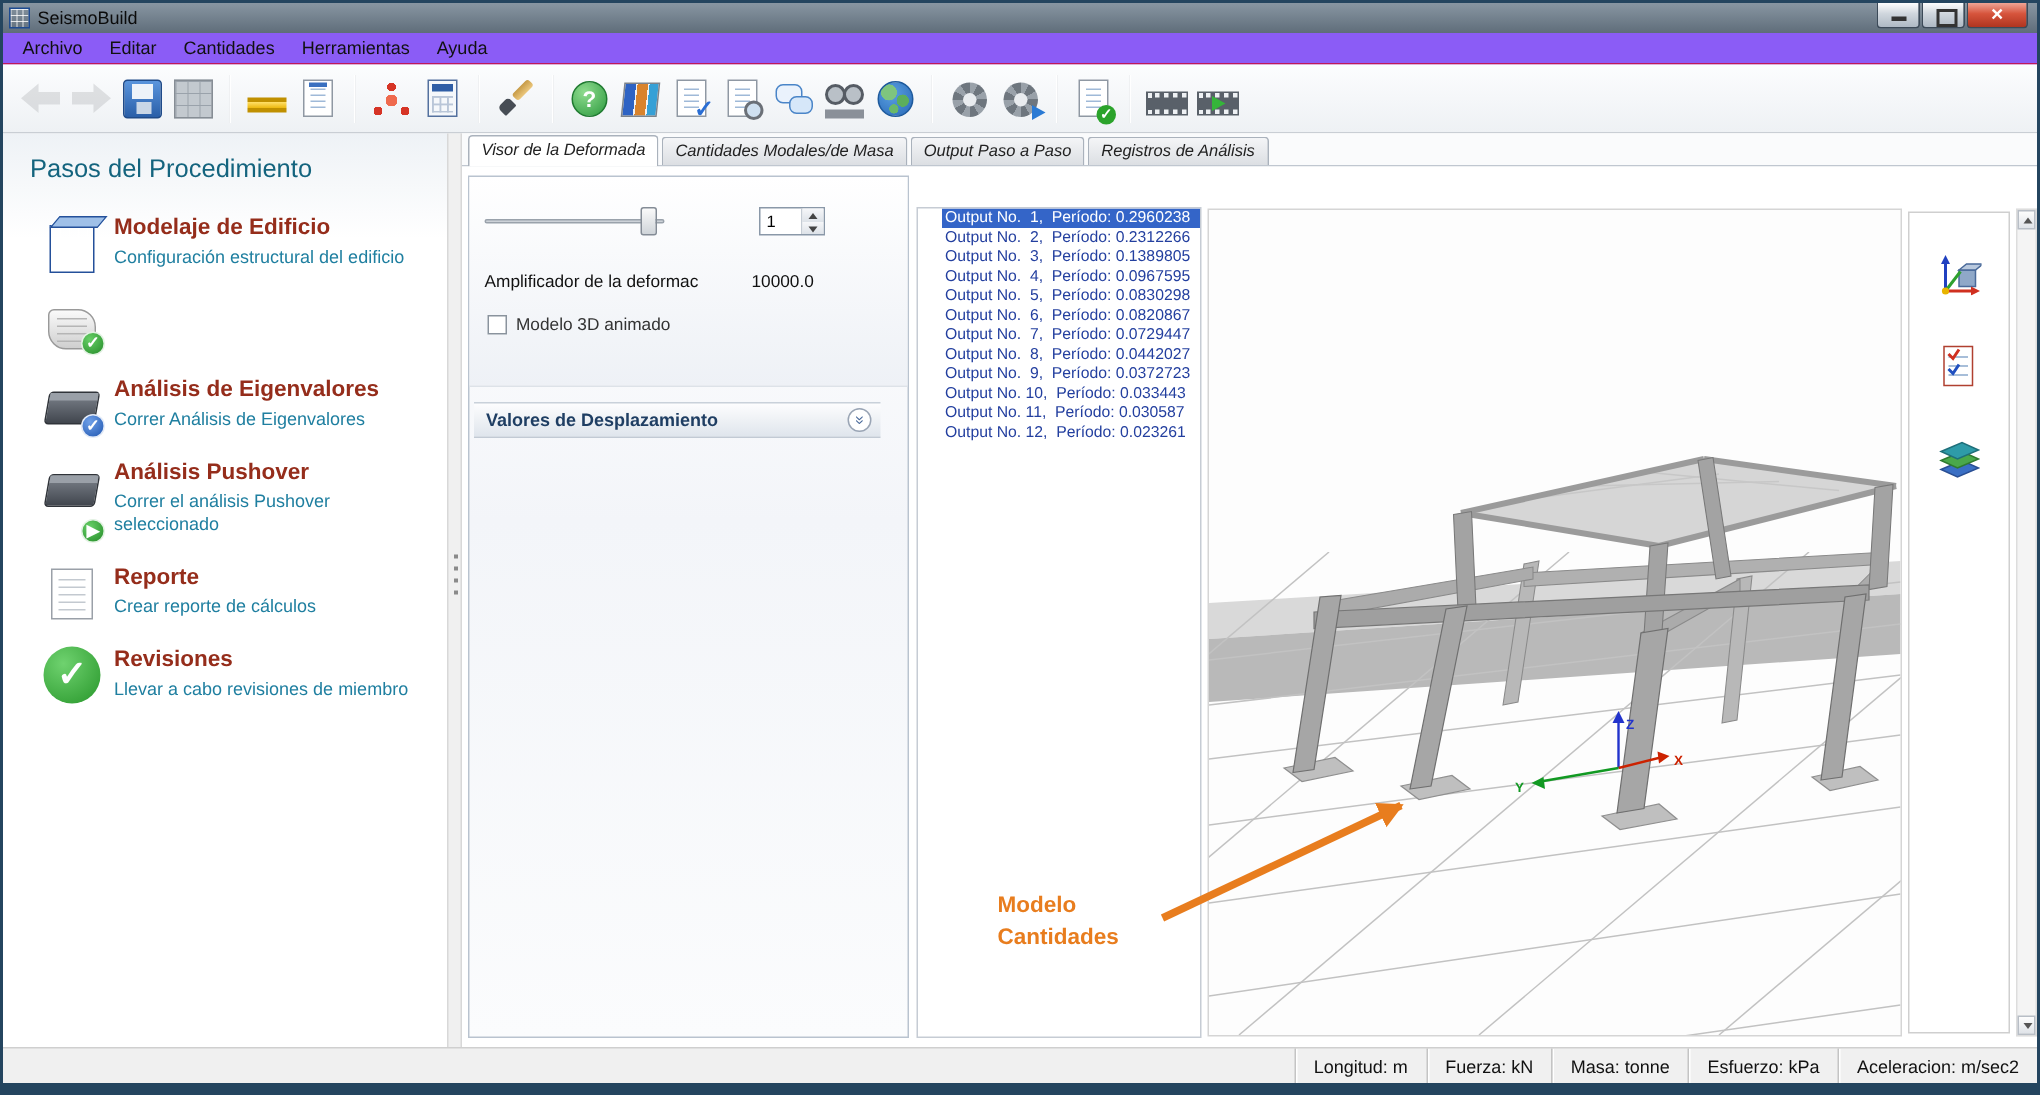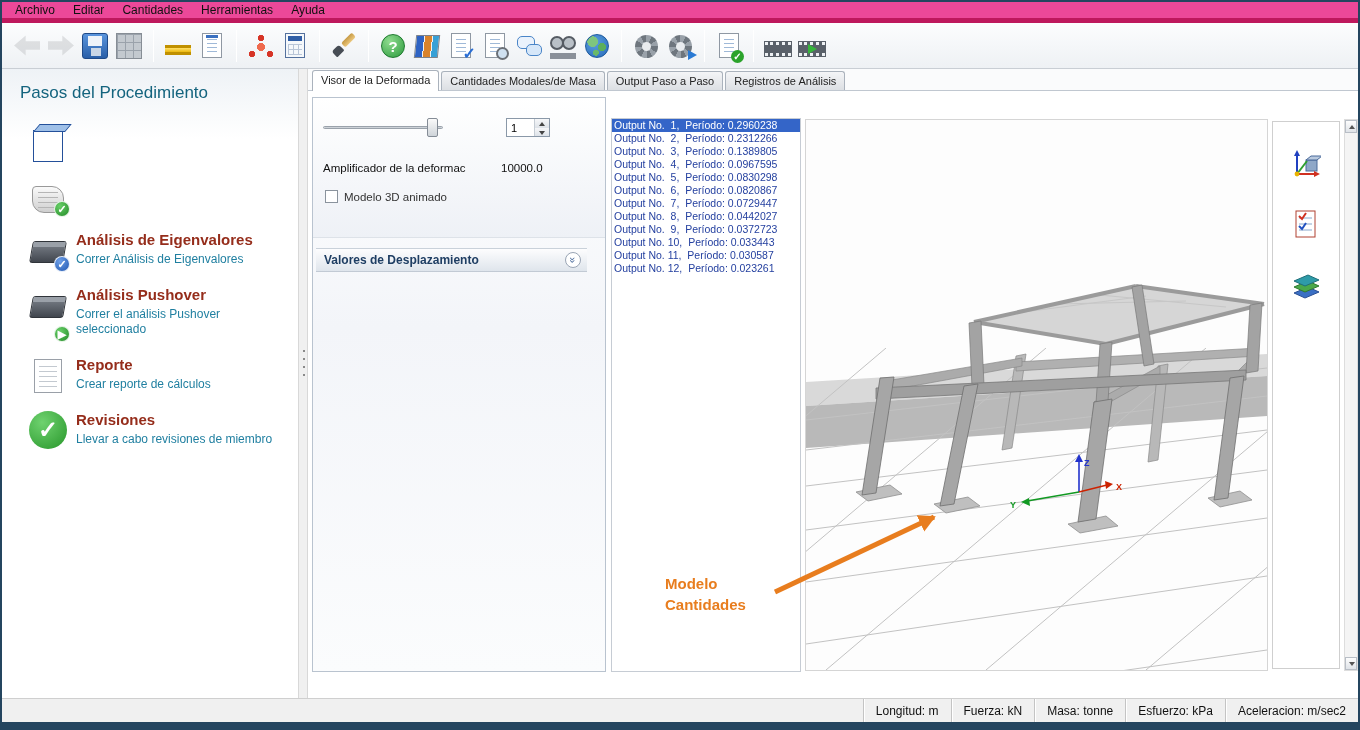--- a/index.html
+++ b/index.html
@@ -12,21 +12,21 @@
   .app-icon { width:14px; height:14px; background:linear-gradient(#5d8ed6,#2c5fae); border:1px solid #1d4a90; background-image:linear-gradient(rgba(255,255,255,.8) 1px,transparent 1px),linear-gradient(90deg,rgba(255,255,255,.8) 1px,transparent 1px); background-size:4px 4px; margin-right:5px; }
   .title-text { font-size:12px; color:#0b0b0b; }
   .win-buttons { position:absolute; right:6px; top:0; display:flex; }
   .wbtn { width:29px; height:17px; border:1px solid #3c4a58; border-top:none; border-radius:0 0 3px 3px; background:linear-gradient(#fdfdfd,#cfd6dd 45%,#aeb9c4); margin-left:1px; position:relative; cursor:default; }
   .wbtn.min::after { content:""; position:absolute; left:9px; bottom:4px; width:10px; height:3px; background:#333; }
   .wbtn.max::after { content:""; position:absolute; left:9px; top:4px; width:10px; height:8px; border:2px solid #333; }
   .wbtn.close { width:41px; background:linear-gradient(#f0a595,#d6543c 45%,#b03520); }
   .wbtn.close::after { content:"×"; position:absolute; left:0; right:0; top:-1px; text-align:center; color:#fff; font-size:14px; font-weight:bold; }
 
   
-  .menubar { height:21px; background:#ec4899; border-bottom:5px solid #be185d; display:flex; align-items:center; padding-left:4px; flex:0 0 auto; }
+  .menubar { height:21px; background:#8b5cf6; border-bottom:1px solid #be185d; display:flex; align-items:center; padding-left:4px; flex:0 0 auto; }
   .menu-item { font-size:12px; color:#111; padding:3px 9px; cursor:default; }
 
   
   .toolbar { height:46px; background:linear-gradient(#fcfdfe,#eef1f4); border-bottom:1px solid #c9ced4; display:flex; align-items:center; padding:0 8px; flex:0 0 auto; }
   .tsep { width:1px; height:32px; background:#c6cad0; border-right:1px solid #fff; margin:0 7px; }
   .tbtn { width:34px; height:36px; display:flex; align-items:center; justify-content:center; border-radius:3px; }
   .tbtn.disabled { opacity:.45; filter:grayscale(60%); }
   .ic { display:block; position:relative; width:26px; height:26px; }
 
   .ic-undo { background:#bcc2c8; clip-path:polygon(0 50%,45% 12%,45% 34%,100% 34%,100% 66%,45% 66%,45% 88%); }
@@ -96,21 +96,21 @@
   .si-report { width:28px; height:34px; margin-top:3px; background:#fff; border:1px solid #9aa0a8; position:relative; }
   .si-report::before { content:""; position:absolute; left:4px; right:4px; top:6px; height:1px; background:#c3c9d0; box-shadow:0 5px 0 #c3c9d0,0 10px 0 #c3c9d0,0 15px 0 #c3c9d0,0 20px 0 #c3c9d0; }
 
   
   .splitter { width:10px; flex:0 0 auto; background:#f0f0f0; border-left:1px solid #d8d8d8; border-right:1px solid #d8d8d8; position:relative; cursor:col-resize; }
   .splitter::after { content:""; position:absolute; left:3px; top:278px; width:4px; height:32px; background:radial-gradient(circle 1.5px,#8a8a8a 97%,transparent) 0 0/4px 8px repeat-y; }
 
   
   .main { flex:1 1 auto; display:flex; flex-direction:column; background:#fff; }
   .tabbar { height:22px; flex:0 0 auto; display:flex; align-items:flex-end; padding-left:4px; border-bottom:1px solid #c0c7d0; background:#fafbfc; }
-  .tab { font-size:11px; padding:3px 8px 3px 8px; border:1px solid #aab2bc; border-bottom:none; border-radius:3px 3px 0 0; background:linear-gradient(#f4f5f7,#dcdfe3); margin-right:2px; color:#222; cursor:default; }
+  .tab { font-size:11px; padding:3px 8px 3px 8px; border:1px solid #aab2bc; border-bottom:none; border-radius:3px 3px 0 0; background:linear-gradient(#f4f5f7,#dcdfe3); margin-right:2px; color:#222; cursor:default;font-style:italic; }
   .tab.active { background:#fff; margin-bottom:-1px; padding-bottom:5px; }
 
   .content { position:relative; flex:1 1 auto; background:#fff; }
 
   
   .controls-panel { position:absolute; left:4px; top:6px; width:294px; height:575px; border:1px solid #b9c3cf; background:linear-gradient(#ffffff,#f3f5f9 40%,#fbfcfd); }
   .ctrl-top { position:relative; height:140px; border-bottom:1px solid #dde2e8; background:linear-gradient(#ffffff,#eef1f6); }
   .slider { position:absolute; left:10px; top:20px; width:120px; height:19px; }
   .slider-track { position:absolute; left:0; right:0; top:8px; height:3px; background:#cdd2d8; border:1px solid #9aa2ab; border-radius:2px; }
   .slider-thumb { position:absolute; left:104px; top:0; width:11px; height:19px; background:linear-gradient(#fafafa,#cfd4d9); border:1px solid #848c96; border-radius:2px; }
@@ -124,21 +124,21 @@
   .amp-value { position:absolute; left:188px; top:64px; font-size:11.5px; color:#111; }
   .chk-row { position:absolute; left:12px; top:92px; display:flex; align-items:center; }
   .chk-box { width:13px; height:13px; border:1px solid #8a939d; background:#fff; margin-right:6px; }
   .chk-label { font-size:11.5px; color:#333; }
   .disp-header { position:absolute; left:3px; right:18px; top:150px; height:24px; background:linear-gradient(#fdfdfe,#dfe5ec); border-top:1px solid #c9d1da; border-bottom:1px solid #c2cad4; display:flex; align-items:center; padding:0 6px 0 8px; }
   .disp-title { flex:1; font-size:12px; font-weight:bold; color:#1f3e63; }
   .disp-chevron { width:16px; height:16px; border:1px solid #9aa5b5; border-radius:50%; background:#fff; color:#4a6a9a; font-size:11px; line-height:14px; text-align:center; }
   .disp-chevron span { display:inline-block; transform:rotate(90deg); }
 
   
-  .output-panel { position:absolute; left:303px; top:27px; width:190px; height:554px; border:1px solid #c6ccd4; background:#fff; overflow:hidden; }
+  .output-panel { position:absolute; left:303px; top:27px; width:190px; height:554px; border:1px solid #c6ccd4; background:#fff; overflow:hidden;padding-left:16px; }
   .orow { font-size:10.5px; line-height:13px; height:13px; color:#233f9f; white-space:pre; overflow:hidden; padding-left:2px; cursor:default; }
   .orow.sel { background:#3465c8; color:#fff; }
 
   
   .viewer { position:absolute; left:497px; top:28px; width:463px; height:552px; border:1px solid #d5d5d5; background:#fdfdfd; }
 
   
   .right-tools { position:absolute; left:964px; top:30px; width:68px; height:548px; border:1px solid #cfcfcf; background:#fff; display:flex; flex-direction:column; align-items:center; padding-top:22px; gap:26px; }
   .rtool { width:36px; height:36px; display:flex; align-items:center; justify-content:center; }
 
@@ -155,20 +155,29 @@
 
   
   .statusbar { height:24px; flex:0 0 auto; background:#f0f0f0; border-top:1px solid #cfcfcf; display:flex; justify-content:flex-end; align-items:center; }
   .status-seg { font-size:12px; color:#111; padding:0 12px; border-left:1px solid #c4c4c4; box-shadow:inset 1px 0 0 #fff; height:100%; display:flex; align-items:center; }
 </style>
 </head>
 <body>
 
 <div class="frame">
 
+  <div class="titlebar">
+    <div class="app-icon"></div>
+    <span class="title-text">SeismoBuild</span>
+    <div class="win-buttons">
+      <div class="wbtn min"></div>
+      <div class="wbtn max"></div>
+      <div class="wbtn close"></div>
+    </div>
+  </div>
 
   <div class="menubar">
     <span class="menu-item">Archivo</span>
     <span class="menu-item">Editar</span>
     <span class="menu-item">Cantidades</span>
     <span class="menu-item">Herramientas</span>
     <span class="menu-item">Ayuda</span>
   </div>
 
   <div class="toolbar">
@@ -246,20 +255,24 @@
 
   <div class="app-body">
 
     <div class="sidebar">
       <div class="sidebar-title">Pasos del Procedimiento</div>
 
       <div class="step">
         <div class="step-icon">
             <div class="si-building"></div>
           </div>
+        <div class="step-text">
+          <div class="step-title">Modelaje de Edificio</div>
+          <div class="step-sub">Configuración estructural del edificio</div>
+        </div>
       </div>
 
       <div class="step">
         <div class="step-icon">
             <div class="si-scroll"></div>
             <span class="badge green">✓</span>
           </div>
       </div>
 
       <div class="step">

